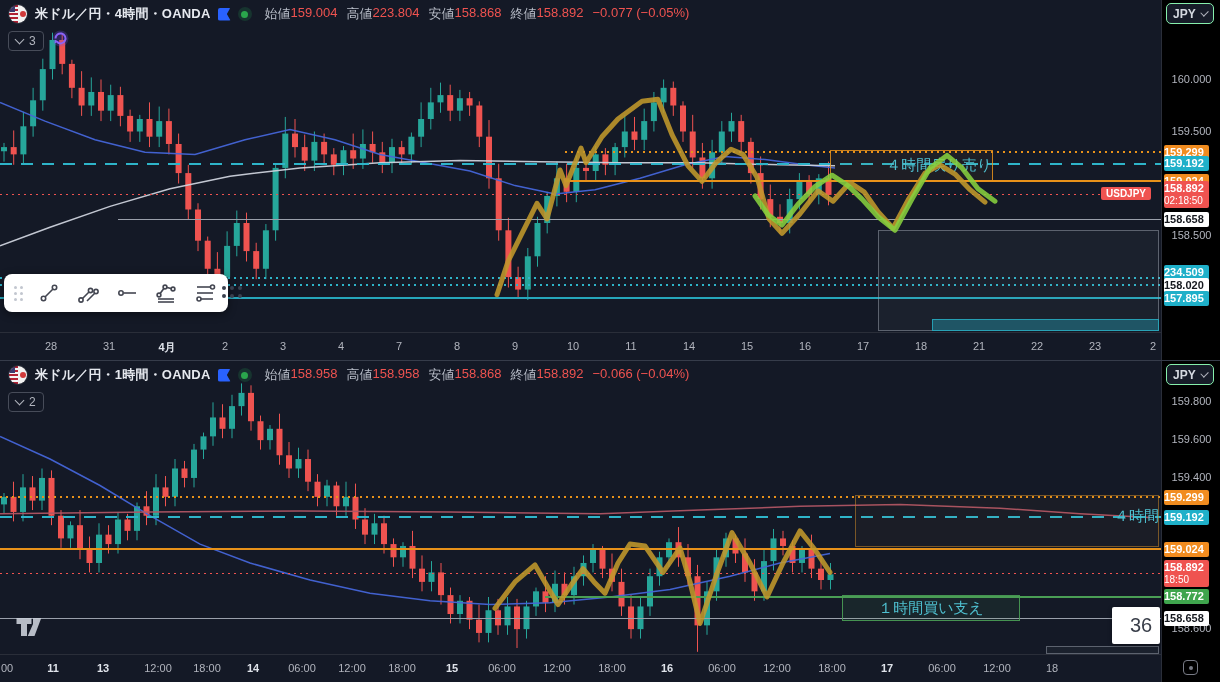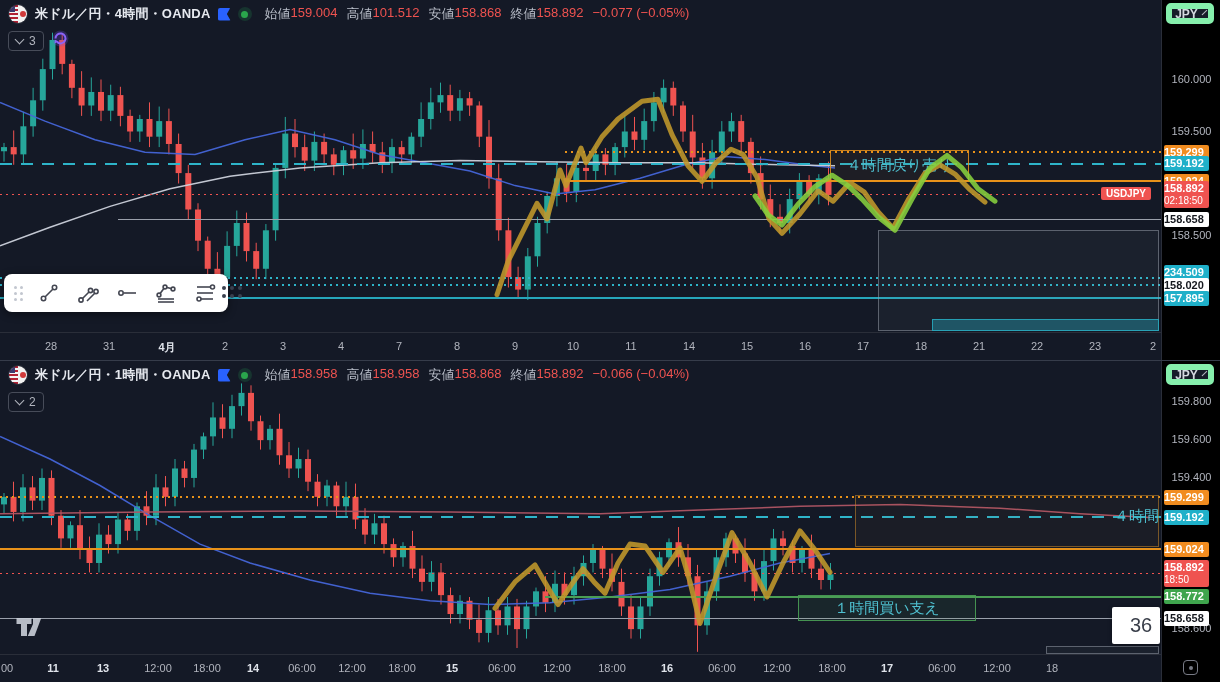--- a/index.html
+++ b/index.html
@@ -18,21 +18,21 @@
   .flag .jp:before{content:"";position:absolute;left:2px;top:6px;width:6px;height:6px;border-radius:50%;background:#d03a3a;}
   .ico-blue{width:13px;height:13px;background:#2962ff;border-radius:2px;clip-path:polygon(0 0,100% 0,72% 50%,100% 100%,0 100%);}
   .ico-green{width:14px;height:14px;border-radius:50%;background:#17342f;display:flex;align-items:center;justify-content:center;}
   .ico-green i{width:7px;height:7px;border-radius:50%;background:#2aa64c;}
   .ohlc{display:flex;gap:9px;margin-left:6px;}
   .ohlc .g{display:flex;}
   .ohlc .ol{color:#b9bec9;}
   .ohlc .ov{color:#ef5350;}
   .collapse-badge{position:absolute;left:8px;top:31px;height:18px;padding:0 7px;border:1px solid #474c59;border-radius:4px;display:flex;align-items:center;gap:6px;color:#b2b5be;font-size:12px;z-index:40;background:rgba(20,25,38,.6);}
   .chev{width:6px;height:6px;border-right:1.6px solid #b2b5be;border-bottom:1.6px solid #b2b5be;transform:rotate(45deg);margin-top:-3px;}
-  .cur-btn{position:absolute;right:6px;width:48px;height:21px;background:#171c29;border:6px solid #86efac;border-radius:5px;color:#d5d9e0;font-size:12px;font-weight:bold;display:flex;align-items:center;justify-content:center;gap:6px;z-index:50;cursor:pointer;}
+  .cur-btn{position:absolute;right:6px;width:48px;height:21px;background:#171c29;border:1px solid #86efac;border-radius:5px;color:#d5d9e0;font-size:12px;font-weight:bold;display:flex;align-items:center;justify-content:center;gap:6px;z-index:50;cursor:pointer;}
   .badge{position:absolute;left:2px;width:45px;text-align:left;font-size:11px;font-weight:bold;color:#fff;border-radius:2px;padding:1px 0;line-height:13px;z-index:30;}
   .badge .sub{font-weight:normal;font-size:10px;line-height:12px;}
   .badge.orange{background:#f18c1f;}
   .badge.teal{background:#1fb0c9;}
   .badge.red{background:#ef5350;}
   .badge.green{background:#3fa54d;}
   .badge.white{background:#ffffff;color:#16191f;}
   .tick{position:absolute;left:0;width:59px;text-align:center;font-size:11px;color:#b2b5be;z-index:5;}
   .tlabel{position:absolute;top:7px;width:56px;margin-left:-28px;text-align:center;font-size:11px;color:#b2b5be;}
   .tlabel.b{color:#dfe3ea;font-weight:bold;}
@@ -251,21 +251,21 @@
         <div class="hline" style="left: 565px; width: 596px; top: 180px; height: 2px; background: rgb(232, 146, 26);"></div>
         <div class="hline" style="left: 0px; width: 1101px; top: 194.2px; height: 1px; background: repeating-linear-gradient(90deg, rgb(239, 83, 80) 0px, rgb(239, 83, 80) 2px, transparent 2px, transparent 6px);"></div>
         <div class="hline" style="left: 118px; width: 1043px; top: 218.6px; height: 1px; background: rgb(154, 160, 171);"></div>
         <div class="hline" style="left: 0px; width: 1161px; top: 277.4px; height: 2px; background: repeating-linear-gradient(90deg, rgb(46, 180, 201) 0px, rgb(46, 180, 201) 2px, transparent 2px, transparent 6px);"></div>
         <div class="hline" style="left: 0px; width: 1161px; top: 284.4px; height: 2px; background: repeating-linear-gradient(90deg, rgb(46, 180, 201) 0px, rgb(46, 180, 201) 2px, transparent 2px, transparent 6px);"></div>
         <div class="hline" style="left: 0px; width: 1161px; top: 297.4px; height: 2px; background: rgb(38, 166, 187);"></div>
         <svg width="1161" height="332" class="layer over">
           <polyline points="497,294.8 508,261.5 522,233.4 537,203.3 547,218.9 560,170.0 566,185.6 581,148.1 586,162.7 602,136.7 618,119.0 642,101.3 658,99.3 672,134.6 688,165.8 702,181.4 716,162.7 731,149.2 743,154.4 757,177.3 769,218.9 782,233.4 800,213.7 818,190.8 833,201.2 850,182.5 864,191.8 878,211.6 893,228.2 908,200.1 925,173.1 940,164.8 955,174.1 970,189.7 985,202.2" fill="none" stroke="#c2992b" stroke-width="5" opacity="0.88" stroke-linejoin="round" stroke-linecap="round"></polyline>
           <polyline points="755,196.0 768,214.7 782,225.1 798,204.3 815,186.6 832,175.2 848,185.6 862,199.1 878,216.8 895,230.3 912,199.1 930,167.9 947,155.4 962,167.9 978,188.7 995,201.2" fill="none" stroke="#86cf3d" stroke-width="5" opacity="0.88" stroke-linejoin="round" stroke-linecap="round"></polyline>
         </svg>
-        <div class="box orange" style="left: 830px; top: 150.2px; width: 139px; height: 30.8px;">
+        <div class="box orange" style="left: 830px; top: 150.2px; width: 163px; height: 30.8px; justify-content: flex-end;">
           <span>４時間戻り売り</span>
         </div>
         <div class="box gray" style="left: 878px; top: 230px; width: 281px; height: 101px;"></div>
         <div class="box tealfill" style="left: 932px; top: 319px; width: 227px; height: 12px;"></div>
         <div class="symtag" style="left: 1101px; top: 186.7px;">USDJPY</div>
       </div>
     <div class="scale" id="scale-0" style="height:360px;">
         <div class="tick" style="top: 72.5px;">160.000</div>
         <div class="tick" style="top: 124.5px;">159.500</div>
         <div class="tick" style="top: 228.5px;">158.500</div>
@@ -328,21 +328,21 @@
       <span class="ico-green">
           <i></i>
         </span>
       <span class="ohlc">
         <span class="g">
             <span class="ol">始値</span>
             <span class="ov">159.004</span>
           </span>
         <span class="g">
             <span class="ol">高値</span>
-            <span class="ov">101.512</span>
+            <span class="ov">223.804</span>
           </span>
         <span class="g">
             <span class="ol">安値</span>
             <span class="ov">158.868</span>
           </span>
         <span class="g">
             <span class="ol">終値</span>
             <span class="ov">158.892</span>
           </span>
         <span class="ov">−0.077 (−0.05%)</span>
@@ -614,21 +614,21 @@
         <div class="hline" style="left: 0px; width: 1161px; top: 135px; height: 2px; background: repeating-linear-gradient(90deg, rgb(232, 146, 26) 0px, rgb(232, 146, 26) 2px, transparent 2px, transparent 6px);"></div>
         <div class="hline" style="left: 0px; width: 1161px; top: 155.2px; height: 2px; background: repeating-linear-gradient(90deg, rgb(46, 180, 201) 0px, rgb(46, 180, 201) 12px, transparent 12px, transparent 21px);"></div>
         <div class="hline" style="left: 0px; width: 1161px; top: 187px; height: 2px; background: rgb(232, 146, 26);"></div>
         <div class="hline" style="left: 0px; width: 1161px; top: 212.4px; height: 1px; background: repeating-linear-gradient(90deg, rgb(239, 83, 80) 0px, rgb(239, 83, 80) 2px, transparent 2px, transparent 6px);"></div>
         <div class="hline" style="left: 545px; width: 616px; top: 234.6px; height: 2px; background: rgb(74, 158, 85);"></div>
         <div class="hline" style="left: 0px; width: 1161px; top: 256.7px; height: 1px; background: rgb(154, 160, 171);"></div>
         <svg width="1161" height="293" class="layer over">
           <polyline points="495,247.3 515,220.9 535,203.9 547,224.7 558,243.6 572,222.8 583,207.7 594,220.9 605,232.2 618,202.0 630,183.1 645,185.0 663,211.4 680,186.9 690,220.9 700,262.5 716,215.2 732,171.7 750,202.0 767,236.0 783,202.0 800,169.9 815,188.8 830,211.4" fill="none" stroke="#c2992b" stroke-width="5" opacity="0.88" stroke-linejoin="round" stroke-linecap="round"></polyline>
         </svg>
         <div class="box orange2" style="left: 855px; top: 133.9px; width: 304px; height: 52px;"></div>
-        <div class="box green" style="left: 798px; top: 234px; width: 178px; height: 26px;">
+        <div class="box green" style="left: 842px; top: 234px; width: 178px; height: 26px;">
           <span>１時間買い支え</span>
         </div>
         <div class="box gray" style="left: 1046px; top: 285px; width: 113px; height: 8px;"></div>
         <div class="sidelabel" style="right: 2px; top: 146.2px;">４時間</div>
       </div>
     <div class="scale" id="scale-1" style="height:321px;">
         <div class="tick" style="top: 34.3px;">159.800</div>
         <div class="tick" style="top: 72.1px;">159.600</div>
         <div class="tick" style="top: 109.9px;">159.400</div>
         <div class="tick" style="top: 261.1px;">158.600</div>

